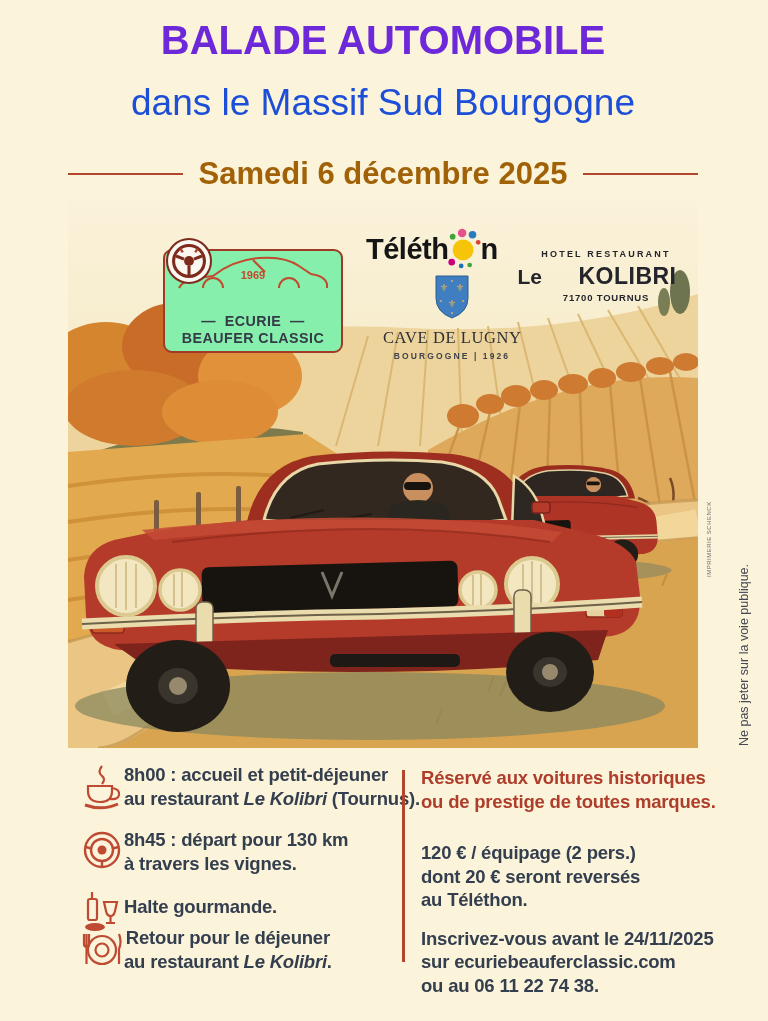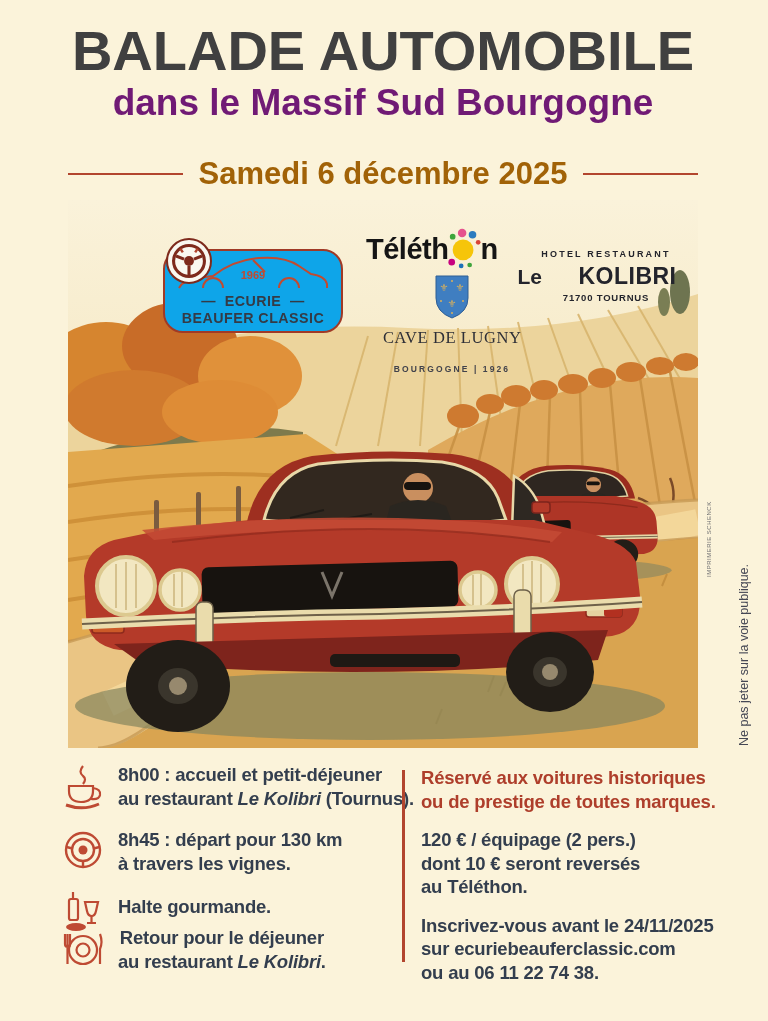--- a/index.html
+++ b/index.html
@@ -4,70 +4,70 @@
 <style>
   html,body{margin:0;padding:0;background:#EFE8D2;}
   .poster{
     position:relative;width:768px;height:1021px;margin:0 auto;overflow:hidden;
     background:#FBF3DA;
     font-family:"Liberation Sans", sans-serif;
     -webkit-font-smoothing:antialiased;
   }
   
   .title{position:absolute;left:68px;top:18px;width:630px;text-align:center;
-    font-size:56px;font-weight:bold;color:#404040;letter-spacing:0;}
+    font-size:40px;font-weight:bold;color:#6d28d9;letter-spacing:0;}
   .subtitle{position:absolute;left:68px;top:82px;width:630px;text-align:center;
-    font-size:37px;font-weight:bold;color:#701a75;}
+    font-size:37px;font-weight:normal;color:#1d4ed8;}
   .date-row{position:absolute;left:68px;top:156px;width:630px;display:flex;align-items:center;gap:16px;}
   .date-row .rule{flex:1;height:2px;background:#B2452E;}
   .date-text{font-size:31px;font-weight:bold;color:#a16207;white-space:nowrap;}
   .organizer{position:absolute;left:130px;top:208px;font-size:21px;font-weight:bold;
     color:#333E4E;line-height:27px;}
   
   .illus{position:absolute;left:68px;top:200px;}
   
-  .ecurie-plate{position:absolute;left:163px;top:249px;width:180px;height:84px;
-    background:#0ea5e9;border:2px solid #A03A26;border-radius:20px;box-sizing:border-box;}
+  .ecurie-plate{position:absolute;left:163px;top:249px;width:180px;height:104px;
+    background:#86efac;border:2px solid #A03A26;border-radius:9px;box-sizing:border-box;}
   .ecurie-plate svg{position:absolute;left:10px;top:1px;}
   .ecurie-names{position:absolute;left:0;bottom:5px;width:100%;text-align:center;
     color:#343B46;font-weight:bold;transform:scaleX(0.95);}
   .ecurie-n1{font-size:15px;letter-spacing:0.5px;display:flex;justify-content:center;align-items:center;gap:9px;}
   .ecurie-n2{font-size:15px;letter-spacing:0.5px;margin-top:0px;}
   .ecurie-badge{position:absolute;left:166px;top:238px;width:46px;height:46px;border-radius:50%;
     background:#FAF8F0;border:2px solid #7E2A1C;box-sizing:border-box;}
   .telethon{position:absolute;left:366px;top:226px;display:flex;align-items:center;
     font-size:29px;font-weight:bold;color:#151515;letter-spacing:-0.5px;}
   .telethon svg{margin:0 -1px 2px -1px;}
   .cave{position:absolute;left:383px;top:274px;width:138px;text-align:center;}
   .cave-name{font-family:"Liberation Serif", serif;font-size:16.5px;letter-spacing:0.6px;
     color:#2E2F37;margin-top:4px;white-space:nowrap;}
-  .cave-tag{font-size:8.5px;font-weight:bold;letter-spacing:2.1px;color:#41424B;margin-top:16px;}
+  .cave-tag{font-size:8.5px;font-weight:bold;letter-spacing:2.1px;color:#41424B;margin-top:3px;}
   .kolibri{position:absolute;left:527px;top:249px;width:158px;text-align:center;color:#23242C;}
   .kolibri-l1{font-size:9px;font-weight:bold;letter-spacing:2.2px;white-space:nowrap;}
   .kolibri-row{display:flex;justify-content:center;align-items:baseline;margin-top:1px;gap:16px;}
   .kolibri-le{font-size:21px;font-weight:bold;}
   .kolibri-big{font-size:23px;font-weight:bold;letter-spacing:0.5px;}
   .kolibri-row svg{position:relative;top:3px;margin-left:2px;}
   .kolibri-city{font-size:9.5px;font-weight:bold;letter-spacing:0.8px;margin-top:2px;text-align:center;}
   
   .side-note{position:absolute;left:737px;top:746px;transform:rotate(-90deg);
     transform-origin:0 0;font-size:12.5px;color:#454754;white-space:nowrap;}
   .printer-mark{position:absolute;left:706px;top:577px;transform:rotate(-90deg);
     transform-origin:0 0;font-size:6px;letter-spacing:0.5px;color:#54565E;opacity:0.85;white-space:nowrap;}
   
-  .sched-item{position:absolute;left:61px;display:flex;gap:13px;}
+  .sched-item{position:absolute;left:80px;display:flex;}
   .sched-icon{width:44px;flex:0 0 44px;display:flex;justify-content:center;}
   .sched-text{font-size:18.5px;font-weight:bold;color:#333E4E;line-height:24px;
     letter-spacing:-0.2px;white-space:nowrap;padding-top:1px;}
   .sched-1{top:762px;}.sched-2{top:827px;}.sched-3{top:886px;}.sched-4{top:925px;text-align:center;}
   .sched-3 .sched-text{padding-top:9px;}
   .info-divider{position:absolute;left:402px;top:770px;width:3px;height:192px;background:#B2452E;}
   .info{position:absolute;left:421px;top:766px;font-size:18.5px;font-weight:bold;
     line-height:23.5px;letter-spacing:-0.2px;color:#333E4E;white-space:nowrap;}
-  .info-reserved{color:#AE3E2B;margin-bottom:15px;}
+  .info-reserved{color:#AE3E2B;margin-bottom:28px;}
   .info-price{margin-bottom:15px;}
   .it{font-style:italic;}
 </style>
 </head>
 <body>
 
 <div class="poster">
 
   <div class="title">BALADE AUTOMOBILE</div>
   <div class="subtitle">dans le Massif Sud Bourgogne</div>
@@ -383,21 +383,21 @@
   </div>
 
   <div class="info-divider"></div>
   <div class="info">
     <div class="info-reserved">
       <div>Réservé aux voitures historiques</div>
       <div>ou de prestige de toutes marques.</div>
     </div>
     <div class="info-price">
       <div>120 € / équipage (2 pers.)</div>
-      <div>dont 10 € seront reversés</div>
+      <div>dont 20 € seront reversés</div>
       <div>au Téléthon.</div>
     </div>
     <div class="info-signup">
       <div>Inscrivez-vous avant le 24/11/2025</div>
       <div>sur ecuriebeauferclassic.com</div>
       <div>ou au 06 11 22 74 38.</div>
     </div>
   </div>
 
 </div>

